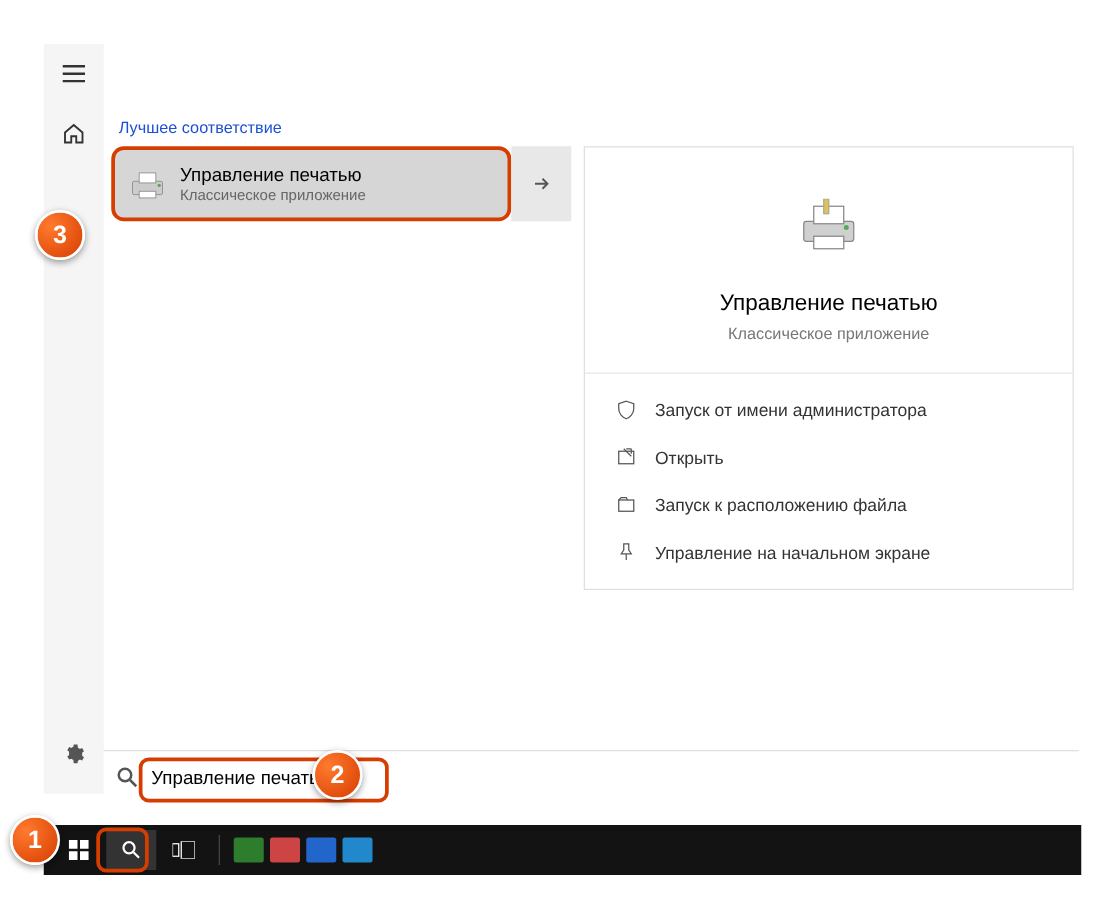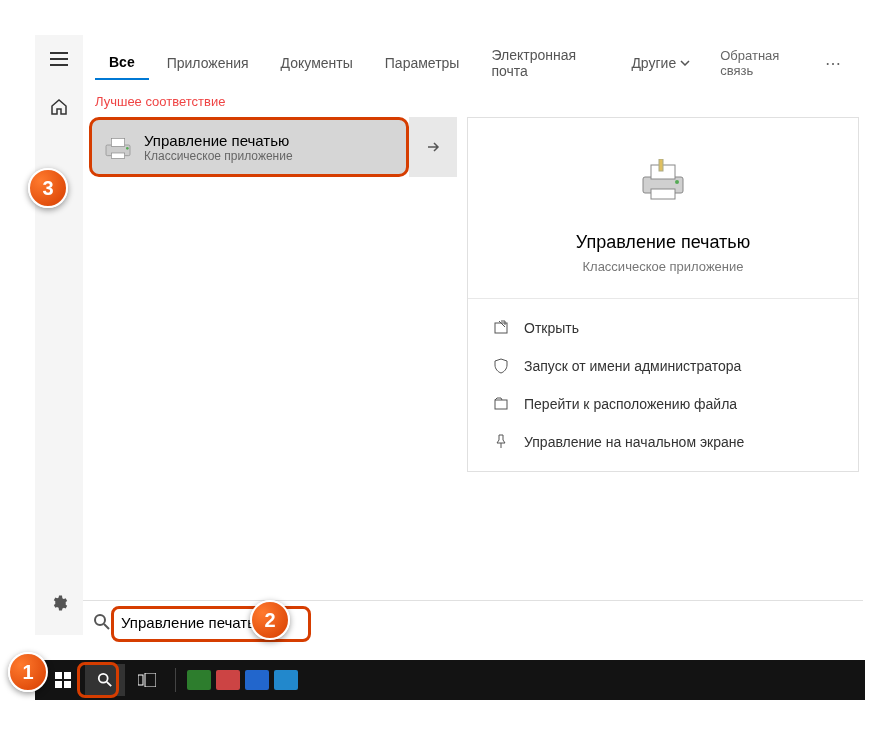--- a/index.html
+++ b/index.html
@@ -13,21 +13,21 @@
 .sidebar-gear { position: absolute; bottom: 8px; }
 
 .topbar { position: absolute; left: 48px; top: 0; right: 0; height: 56px; display: flex; align-items: center; padding: 0 12px; gap: 4px; }
 .tab { padding: 8px 14px; font-size: 14px; color: #555; cursor: pointer; }
 .tab.active { color: #000; font-weight: 600; border-bottom: 2px solid #0078d4; }
 .tab.drop { display: flex; align-items: center; gap: 4px; }
 .topbar-spacer { flex: 1; }
 .feedback { font-size: 13px; color: #666; cursor: pointer; padding: 8px; }
 .more-btn { padding: 8px 10px; color: #666; cursor: pointer; font-size: 16px; letter-spacing: 2px; }
 
-.section-label { position: absolute; left: 60px; top: 59px; font-size: 13px; color: #ef4444; }
+.section-label { position: absolute; left: 60px; top: 59px; font-size: 13px; color: #1d4ed8; }
 
 .best-match { position: absolute; left: 54px; top: 82px; width: 320px; height: 60px; background: #d6d6d6; border: 3px solid #d63d00; border-radius: 10px; display: flex; align-items: center; padding: 6px 10px; gap: 10px; cursor: pointer; }
 .best-match-icon { width: 32px; height: 32px; display: flex; align-items: center; justify-content: center; }
 .best-match-text { flex: 1; }
 .best-match-title { font-size: 15px; color: #000; }
 .best-match-sub { font-size: 12px; color: #666; }
 .arrow-btn { position: absolute; left: 374px; top: 82px; width: 48px; height: 60px; background: #e8e8e8; display: flex; align-items: center; justify-content: center; cursor: pointer; }
 
 .preview { position: absolute; left: 432px; top: 82px; width: 392px; border: 1px solid #e0e0e0; background: #fff; }
 .preview-top { padding: 30px 20px 24px; text-align: center; border-bottom: 1px solid #e8e8e8; }
@@ -72,36 +72,20 @@
           <path d="M2 8 L9 2 L16 8 V16 H11 V11 H7 V16 H2 Z" fill="none" stroke="#333" stroke-width="1.5"></path>
         </svg>
     </div>
     <div class="sidebar-item sidebar-gear">
       <svg width="18" height="18" viewBox="0 0 24 24">
           <path fill="#555" d="M12 8a4 4 0 100 8 4 4 0 000-8zm9 4a7 7 0 00-.1-1.2l2-1.6-2-3.4-2.4 1a7 7 0 00-2-1.2L16 2h-4l-.5 2.6a7 7 0 00-2 1.2l-2.4-1-2 3.4 2 1.6A7 7 0 007 12c0 .4 0 .8.1 1.2l-2 1.6 2 3.4 2.4-1a7 7 0 002 1.2L12 22h4l.5-2.6a7 7 0 002-1.2l2.4 1 2-3.4-2-1.6c.1-.4.1-.8.1-1.2z"></path>
         </svg>
     </div>
   </div>
 
-  <div class="topbar">
-    <div class="tab active">Все</div>
-    <div class="tab">Приложения</div>
-    <div class="tab">Документы</div>
-    <div class="tab">Параметры</div>
-    <div class="tab">Электронная почта</div>
-    <div class="tab drop">
-      <span>Другие</span>
-      <svg width="10" height="6" viewBox="0 0 10 6">
-          <path d="M1 1l4 4 4-4" stroke="#555" fill="none" stroke-width="1.5"></path>
-        </svg>
-    </div>
-    <div class="topbar-spacer"></div>
-    <div class="feedback">Обратная связь</div>
-    <div class="more-btn">⋯</div>
-  </div>
 
   <div class="section-label">Лучшее соответствие</div>
 
   <div class="best-match">
     <div class="best-match-icon">
       <svg class="printer-svg" style="width:32px;height:28px" viewBox="0 0 48 42">
           <rect x="6" y="18" width="36" height="16" rx="2" fill="#ccc" stroke="#888"></rect>
           <rect x="14" y="8" width="20" height="12" fill="#fff" stroke="#888"></rect>
           <rect x="14" y="30" width="20" height="8" fill="#fff" stroke="#888"></rect>
           <circle cx="38" cy="23" r="2" fill="#5a5"></circle>
@@ -129,43 +113,43 @@
             <rect x="20" y="0" width="4" height="12" fill="#e0c060" stroke="#aa8"></rect>
           </svg>
       </div>
       <div class="preview-title">Управление печатью</div>
       <div class="preview-sub">Классическое приложение</div>
     </div>
     <div class="preview-actions">
       <div class="action-item">
         <span class="action-icon">
             <svg width="16" height="16" viewBox="0 0 16 16">
+              <path d="M8 1l6 2v4c0 4-3 7-6 8-3-1-6-4-6-8V3z" fill="none" stroke="#555"></path>
+            </svg>
+          </span>
+        <span>Запуск от имени администратора</span>
+      </div>
+      <div class="action-item">
+        <span class="action-icon">
+            <svg width="16" height="16" viewBox="0 0 16 16">
               <rect x="2" y="3" width="12" height="10" fill="none" stroke="#555"></rect>
               <path d="M6 1l6 6" stroke="#555"></path>
               <path d="M12 1h-4M12 1v4" stroke="#555" fill="none"></path>
             </svg>
           </span>
         <span>Открыть</span>
       </div>
       <div class="action-item">
         <span class="action-icon">
             <svg width="16" height="16" viewBox="0 0 16 16">
-              <path d="M8 1l6 2v4c0 4-3 7-6 8-3-1-6-4-6-8V3z" fill="none" stroke="#555"></path>
-            </svg>
-          </span>
-        <span>Запуск от имени администратора</span>
-      </div>
-      <div class="action-item">
-        <span class="action-icon">
-            <svg width="16" height="16" viewBox="0 0 16 16">
               <rect x="2" y="4" width="12" height="9" fill="none" stroke="#555"></rect>
               <path d="M2 4l2-2h4l1 2" fill="none" stroke="#555"></path>
             </svg>
           </span>
-        <span>Перейти к расположению файла</span>
+        <span>Запуск к расположению файла</span>
       </div>
       <div class="action-item">
         <span class="action-icon">
             <svg width="16" height="16" viewBox="0 0 16 16">
               <path d="M6 1h4v5l2 3H4l2-3zM8 9v5" stroke="#555" fill="none"></path>
             </svg>
           </span>
         <span>Управление на начальном экране</span>
       </div>
     </div>

